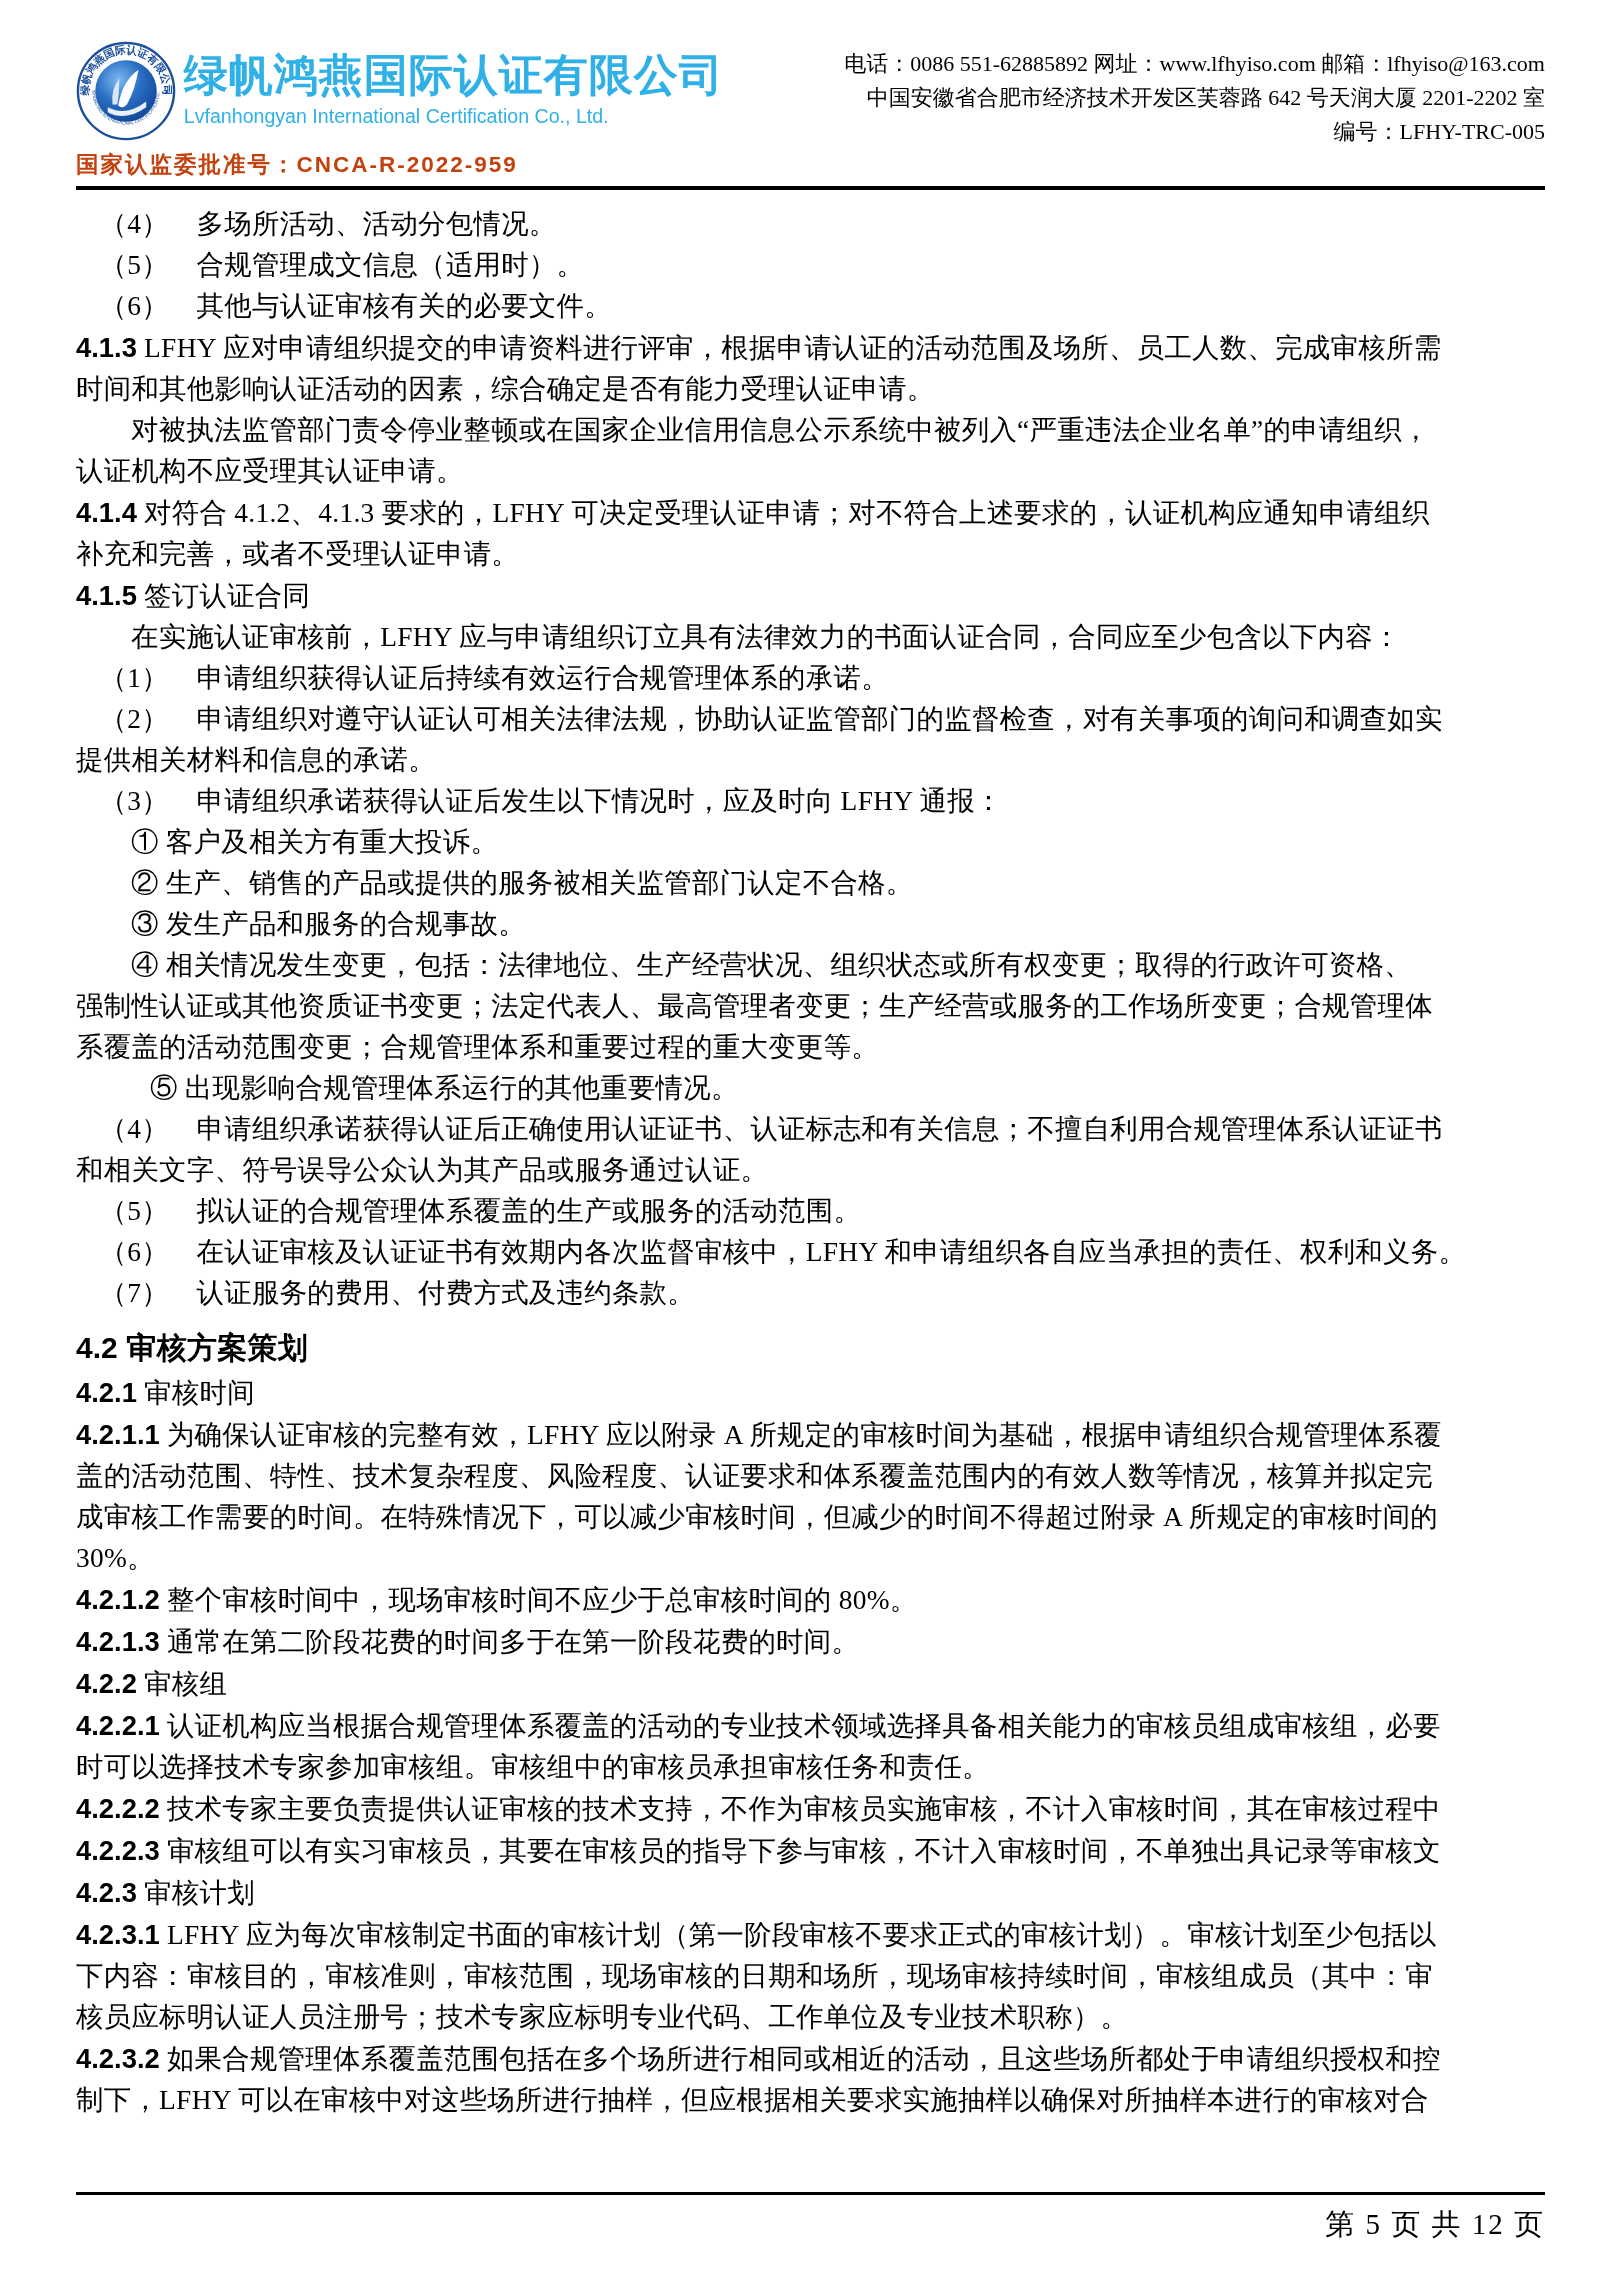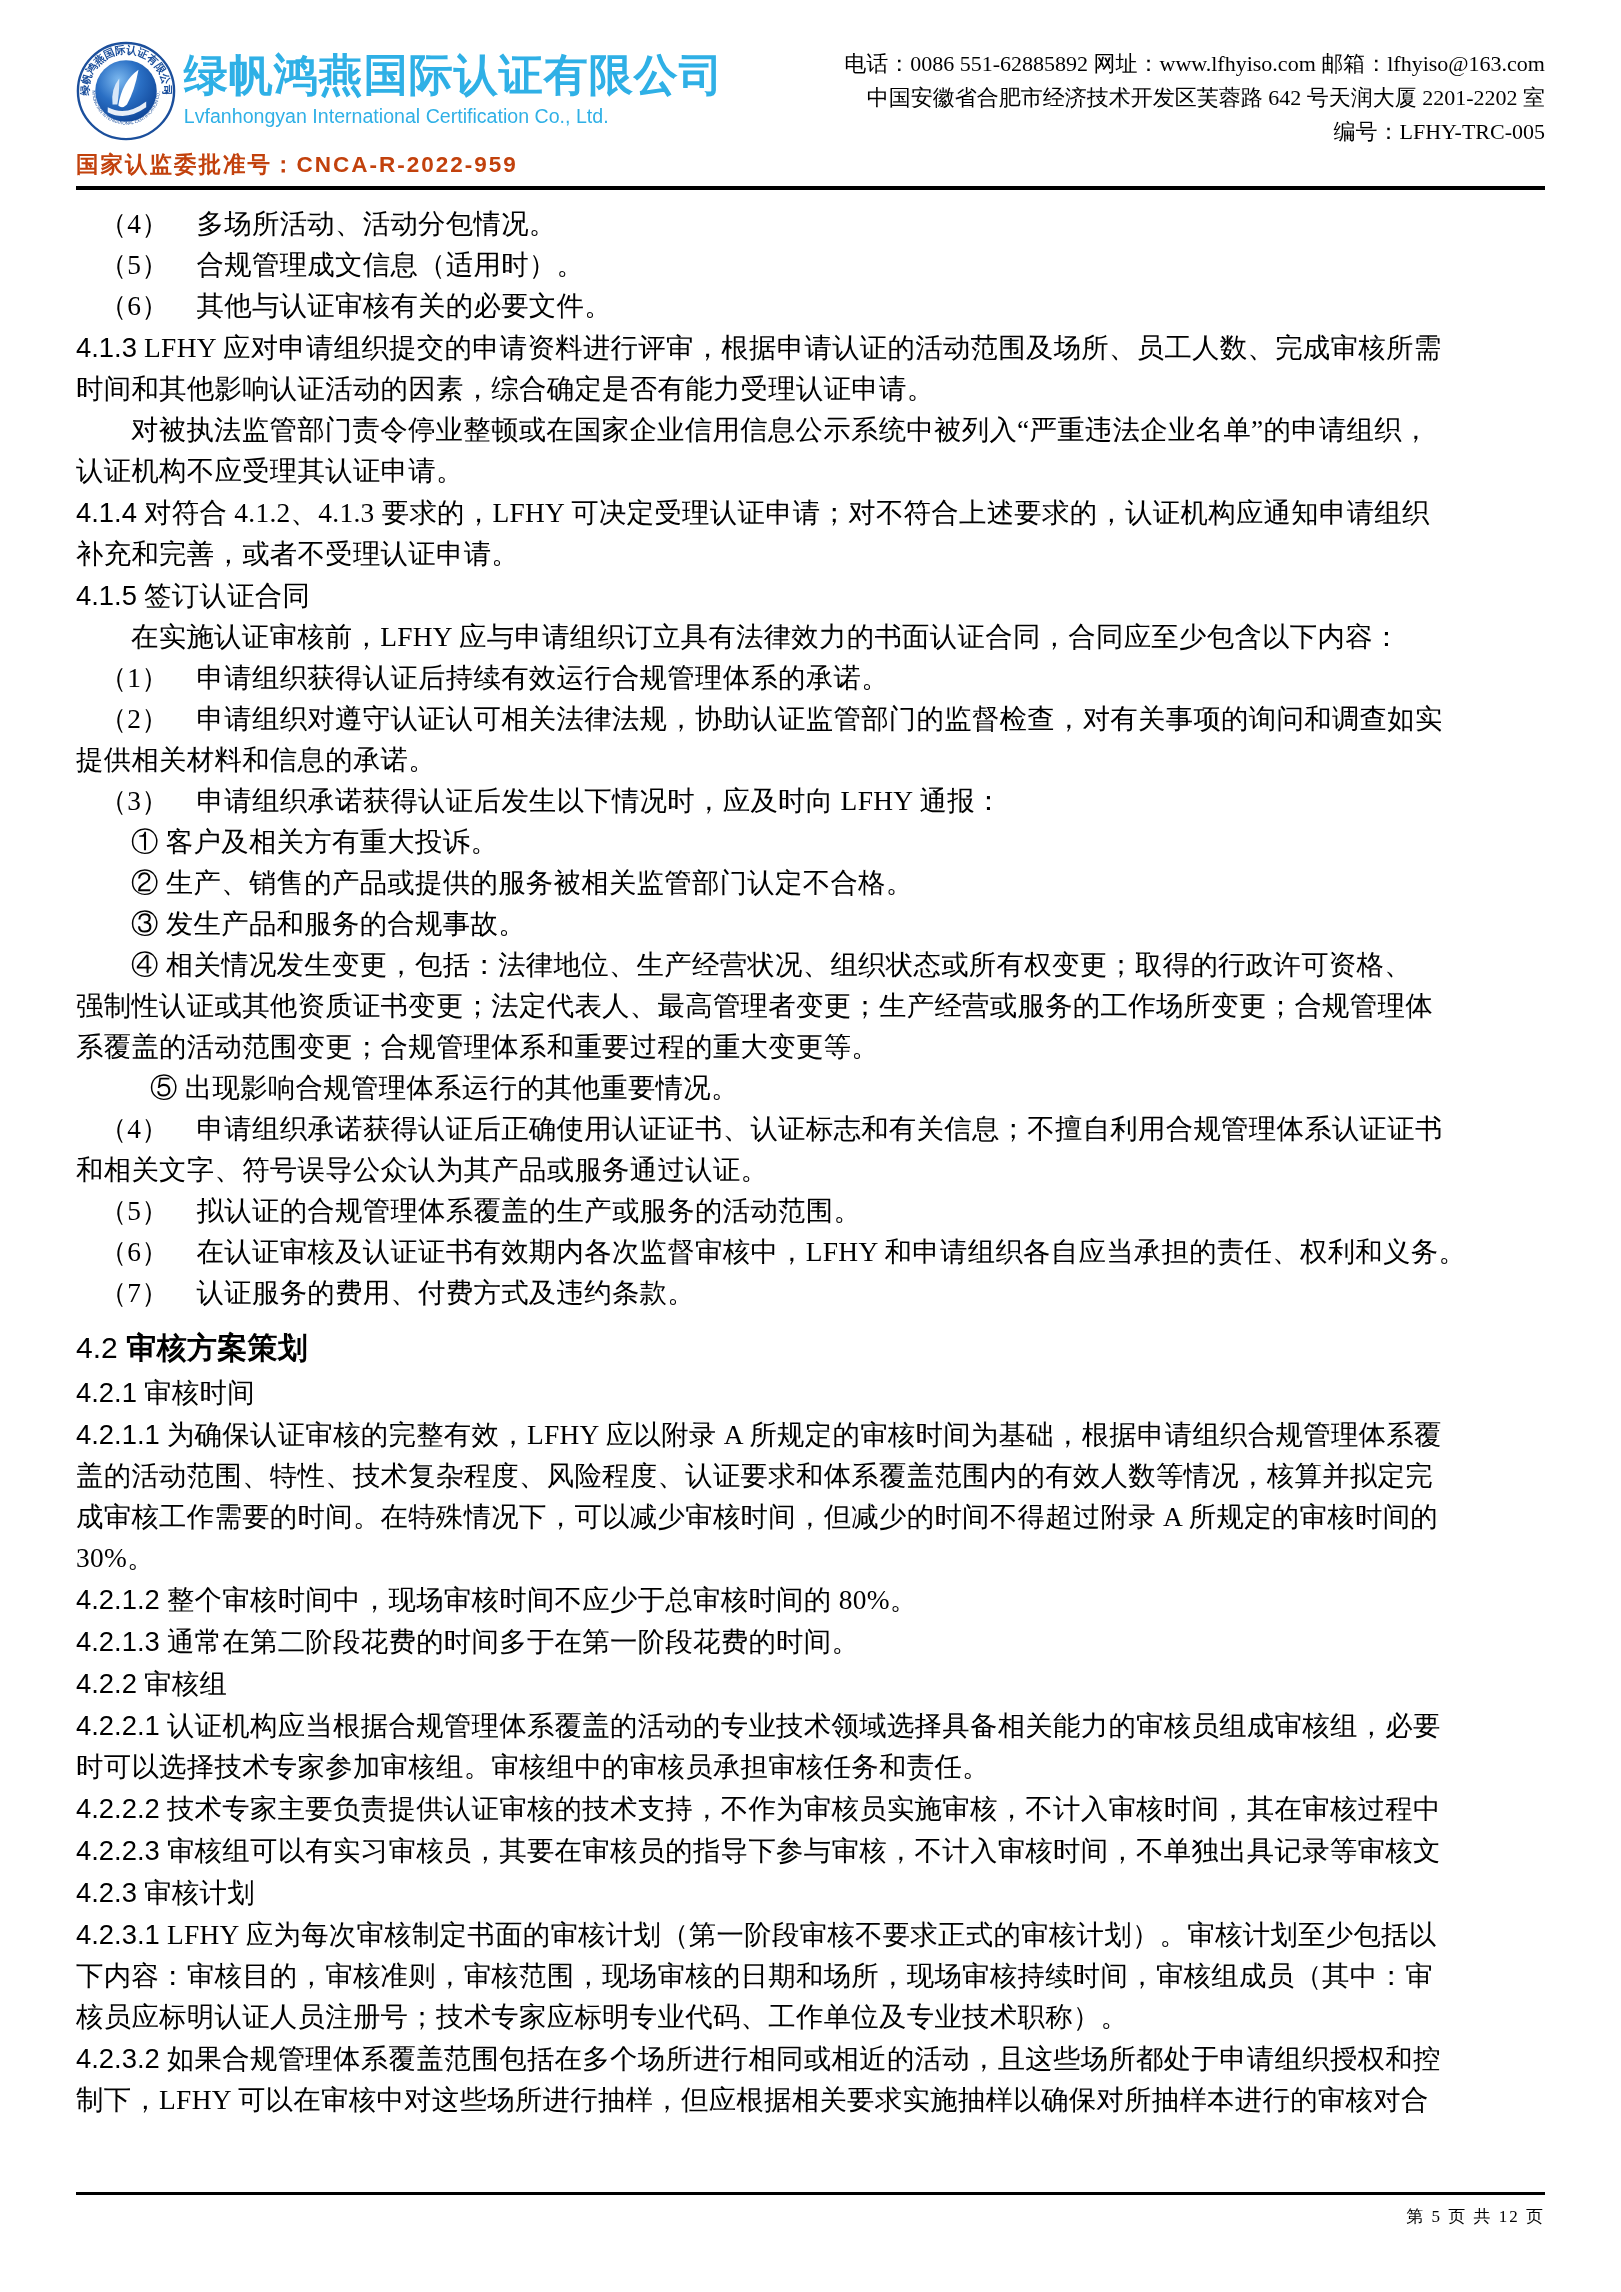--- a/index.html
+++ b/index.html
@@ -36,31 +36,31 @@
   .line{
     font-size:27.4px;line-height:41px;margin:0;
     letter-spacing:0.3px;
   }
   .li1{padding-left:23.5px;}
   .ind{text-indent:55px;}
   .li2{padding-left:55px;}
   .li3{padding-left:74px;}
   .clause-num{
     font-family:"Liberation Sans","DejaVu Sans",sans-serif;
-    font-weight:normal;letter-spacing:0;
+    font-weight:bold;letter-spacing:0;
   }
   .heading{
     font-family:"Liberation Sans","DejaVu Sans",sans-serif;
     font-size:30px;font-weight:bold;line-height:49px;margin-top:9px;
   }
   
   .footer{
     position:absolute;left:76px;right:76px;top:2192px;
     border-top:3.9px solid #000;text-align:right;
-    font-size:17px;padding-top:9.8px;letter-spacing:2px;
+    font-size:29px;padding-top:9.8px;letter-spacing:2px;
   }
 </style>
 </head>
 <body>
 
 <div class="page">
 
   <div class="header">
     <div class="header-flex">
       <div class="brand-row">

